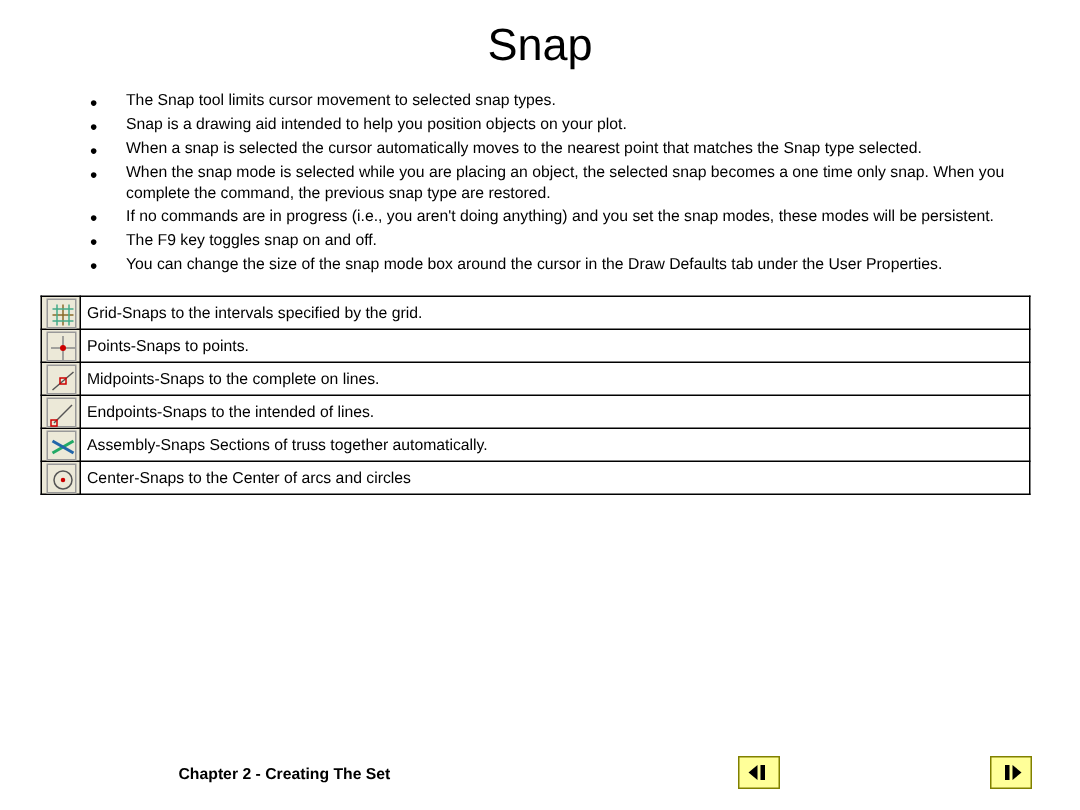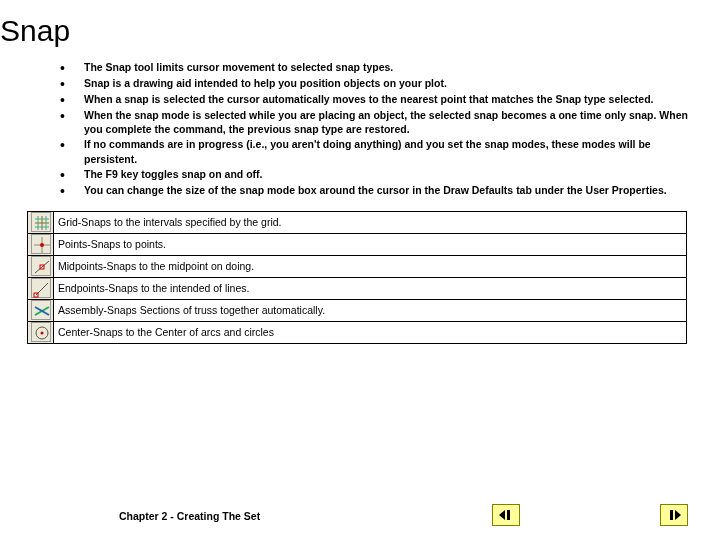--- a/index.html
+++ b/index.html
@@ -6,20 +6,21 @@
   body {
     width: 720px;
     height: 540px;
     background: #fff;
     font-family: Verdana, Arial, sans-serif;
     color: #000;
     position: relative;
     overflow: hidden;
   }
   .title {
+    text-align: center;
     font-family: Arial, sans-serif;
     font-size: 30px;
     font-weight: normal;
     padding-top: 14px;
     padding-bottom: 8px;
   }
   .bullets {
     padding: 4px 30px 6px 60px;
     font-size: 10.5px;
     line-height: 1.35;
@@ -28,21 +29,21 @@
     display: flex;
     margin-bottom: 1px;
   }
   .dot {
     width: 24px;
     flex-shrink: 0;
     font-size: 14px;
     line-height: 1;
     padding-top: 1px;
   }
-  .bt { flex: 1; font-weight: bold; }
+  .bt { flex: 1; }
   .snap-table {
     border-collapse: collapse;
     margin: 6px 0 0 27px;
     width: 660px;
   }
   .snap-table td {
     border: 1px solid #000;
     vertical-align: middle;
     font-size: 10.5px;
     padding: 2px 4px;
@@ -149,21 +150,21 @@
               <line x1="10" y1="2" x2="10" y2="18" stroke="#888" stroke-width="1"></line>
               <circle cx="10" cy="10" r="2" fill="#c00"></circle>
             </svg></span></td>
     <td class="desc-cell">Points-Snaps to points.</td>
   </tr>
   <tr>
     <td class="icon-cell"><span class="tool-icon"><svg width="20" height="20">
               <line x1="3" y1="16" x2="17" y2="4" stroke="#555" stroke-width="1"></line>
               <rect x="8" y="8" width="4" height="4" fill="none" stroke="#c00" stroke-width="1"></rect>
             </svg></span></td>
-    <td class="desc-cell">Midpoints-Snaps to the midpoint on doing.</td>
+    <td class="desc-cell">Midpoints-Snaps to the complete on lines.</td>
   </tr>
   <tr>
     <td class="icon-cell"><span class="tool-icon"><svg width="20" height="20">
               <line x1="4" y1="16" x2="16" y2="4" stroke="#555" stroke-width="1"></line>
               <rect x="2" y="14" width="4" height="4" fill="none" stroke="#c00" stroke-width="1"></rect>
             </svg></span></td>
     <td class="desc-cell">Endpoints-Snaps to the intended of lines.</td>
   </tr>
   <tr>
     <td class="icon-cell"><span class="tool-icon"><svg width="20" height="20">

